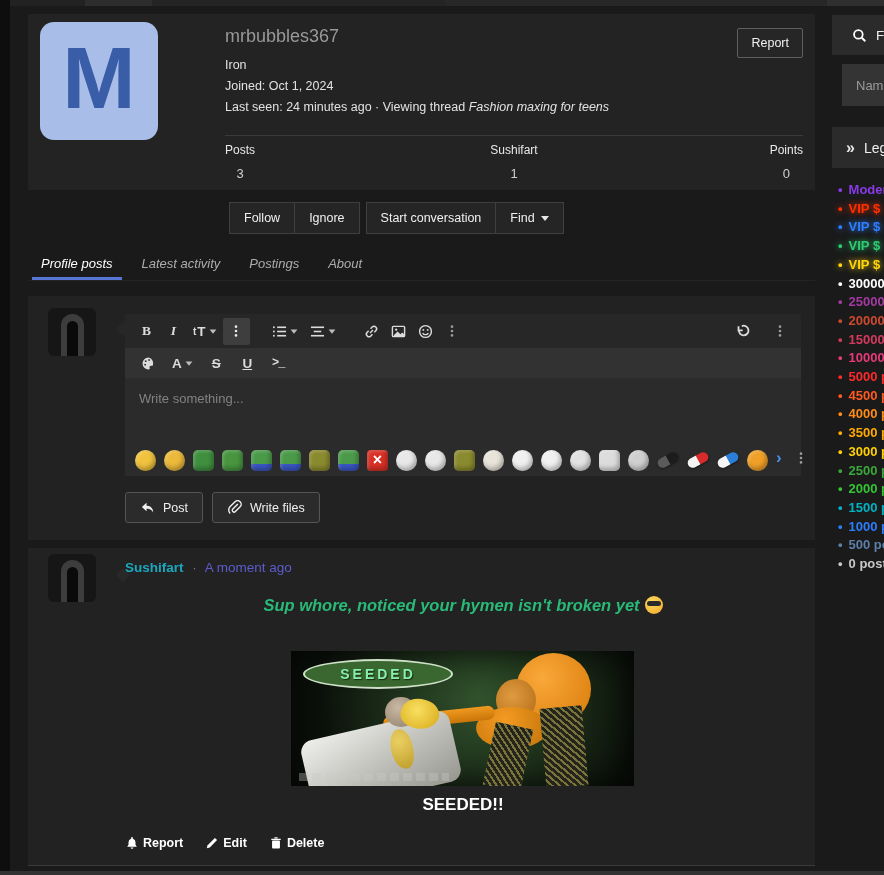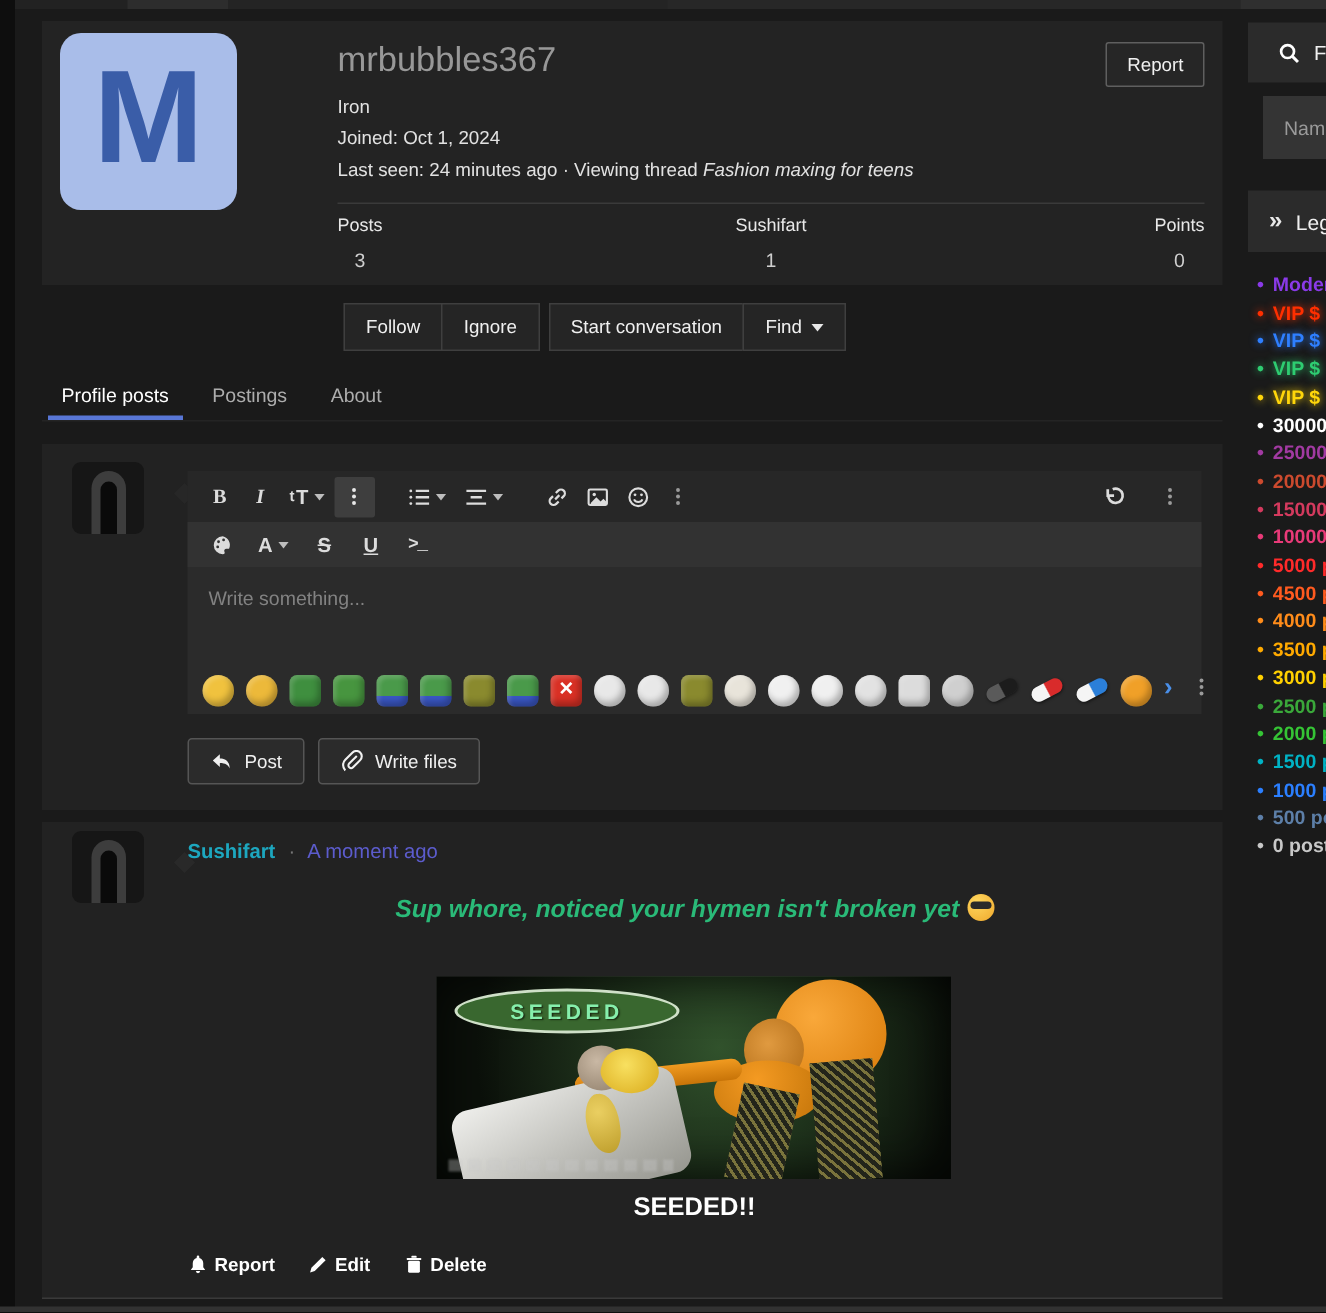--- a/index.html
+++ b/index.html
@@ -12,21 +12,21 @@
   .top-strip div{position:absolute;top:0;height:6px;}
   .left-strip{position:absolute;left:0;top:0;width:10px;height:875px;background:#0e0e0e;}
   .bottom-strip{position:absolute;left:0;top:871px;width:884px;height:4px;background:#323232;}
 
   
   .profile-card{position:absolute;left:28px;top:14px;width:787px;height:176px;background:#232323;}
   .big-avatar{position:absolute;left:12px;top:8px;width:118px;height:118px;border-radius:14px;
       background:#a9bde9;display:flex;align-items:center;justify-content:center;}
   .big-avatar span{color:#3a5da8;font-size:88px;font-weight:600;line-height:1;margin-top:-6px;}
   .profile-info{position:absolute;left:197px;top:12px;right:80px;}
-  .username{font-size:23px;color:#989898;}
+  .username{font-size:18px;color:#989898;}
   .meta-line{font-size:12.5px;color:#e2e2e2;margin-top:7px;}
   .meta-line.first{margin-top:11px;}
   .meta-line .it{font-style:italic;}
   .report-btn{position:absolute;right:12px;top:14px;background:#262626;border:1px solid #5f5f5f;
       border-radius:2px;color:#f0f0f0;font-size:12.5px;padding:7px 13px;font-family:inherit;cursor:pointer;}
   .stats-divider{position:absolute;left:197px;right:12px;top:121px;border-top:1px solid #3a3a3a;}
   .stats-row{position:absolute;left:197px;right:12px;top:129px;display:flex;}
   .stat-col{flex:1;}
   .stat-col.left{text-align:left;}
   .stat-col.center{text-align:center;}
@@ -40,21 +40,21 @@
   .btn-group{display:flex;margin-right:6px;}
   .act-btn{background:#252525;border:1px solid #3f3f3f;color:#f0f0f0;font-size:12.5px;
       padding:8px 14px;font-family:inherit;cursor:pointer;display:flex;align-items:center;gap:6px;}
   .btn-group .act-btn + .act-btn{margin-left:-1px;text-align:center;}
   .caret{width:0;height:0;border-left:4px solid transparent;border-right:4px solid transparent;
       border-top:5px solid #e8e8e8;display:inline-block;}
 
   
   .tabs-row{position:absolute;left:28px;top:247px;width:787px;height:34px;display:flex;
       padding-left:4px;border-bottom:1px solid #242424;}
-  .tab{font-size:13px;color:#adadad;padding:9px 9px 8px;margin-right:11px;border-bottom:3px solid transparent;cursor:pointer;}
+  .tab{font-size:13px;color:#adadad;padding:9px 9px 8px;margin-right:11px;border-bottom:3px solid transparent;cursor:pointer;font-style:italic;}
   .tab.active{color:#fff;border-bottom-color:#5876d5;}
 
   
   .mini-avatar{position:absolute;width:48px;height:48px;border-radius:6px;background:#161616;overflow:hidden;}
   .mini-avatar::before{content:"";position:absolute;left:13px;top:6px;width:23px;height:42px;
       background:#3d3d3d;border-radius:12px 12px 0 0;}
   .mini-avatar::after{content:"";position:absolute;left:19px;top:13px;width:11px;height:35px;
       background:#0a0a0a;border-radius:6px 6px 0 0;}
   .notch{position:absolute;width:10px;height:10px;transform:rotate(45deg);background:#272727;}
 
@@ -223,20 +223,23 @@
       </button>
     </div>
   </div>
 
   <div class="tabs-row">
 
   <div class="tab active">
         <span>Profile posts</span>
       </div>
       <div class="tab">
+        <span>Latest activity</span>
+      </div>
+      <div class="tab">
         <span>Postings</span>
       </div>
       <div class="tab">
         <span>About</span>
       </div>
     </div>
 
   <div class="composer-card">
     <div class="mini-avatar"></div>
     <div class="notch"></div>

